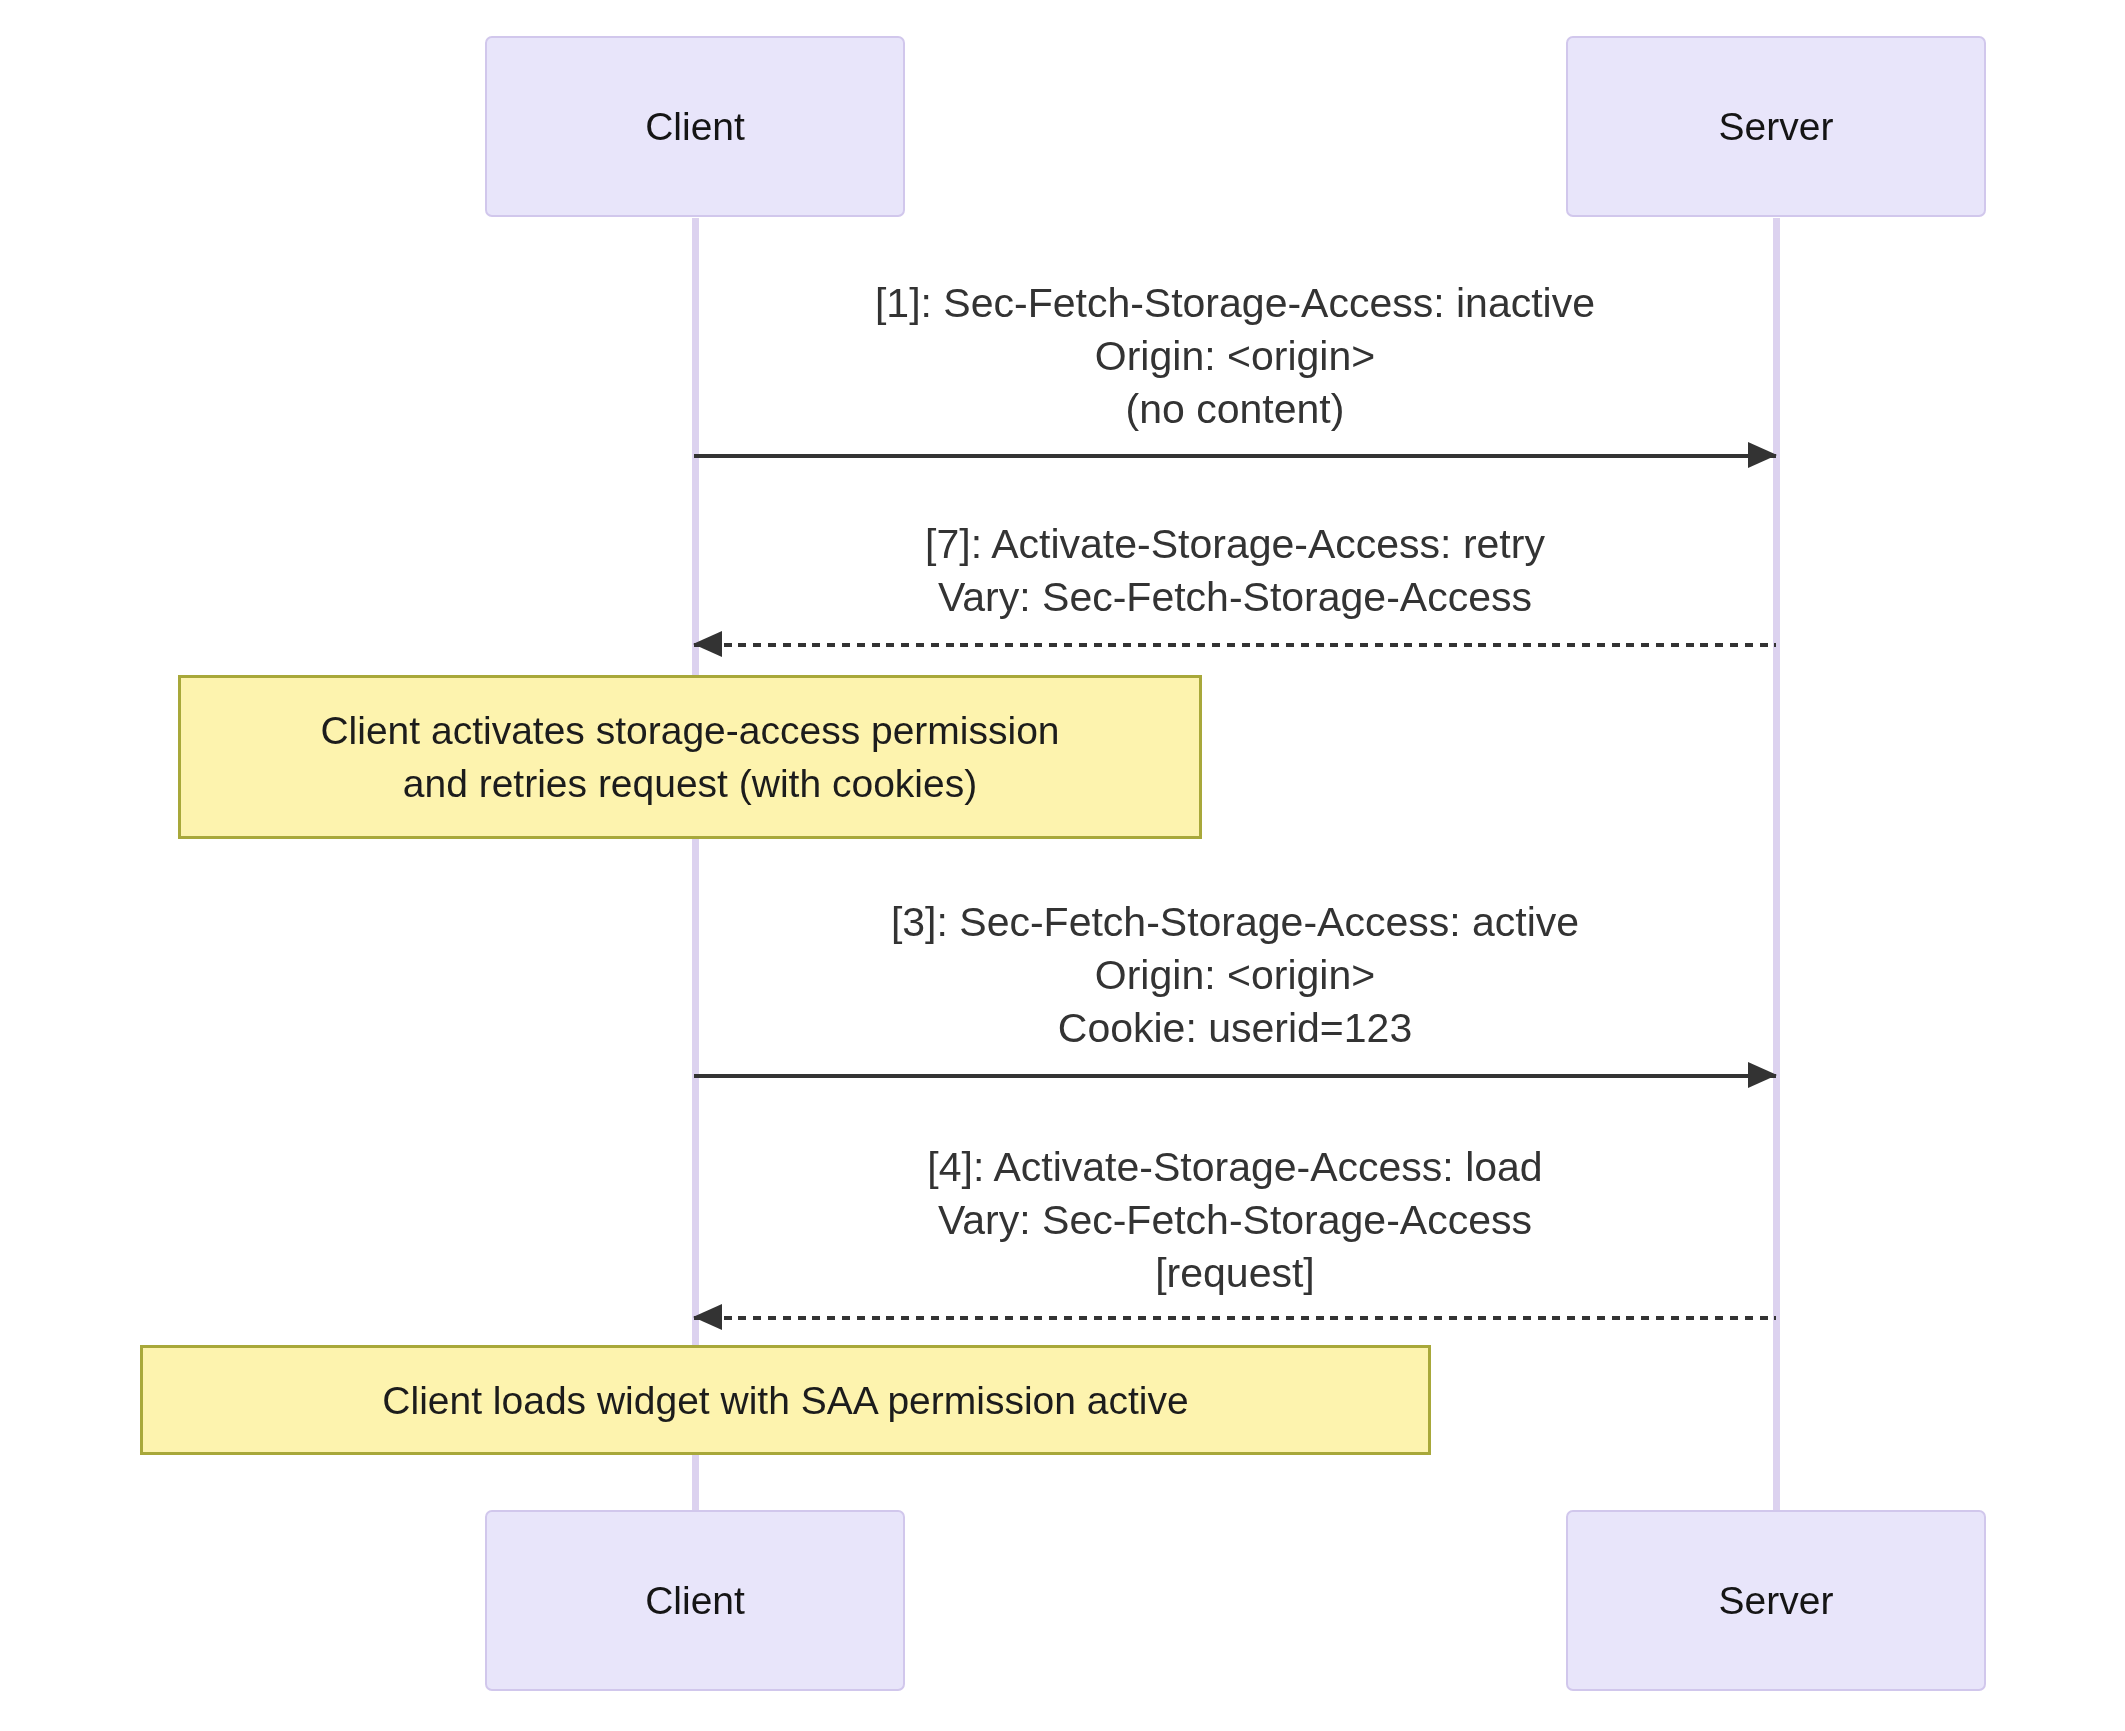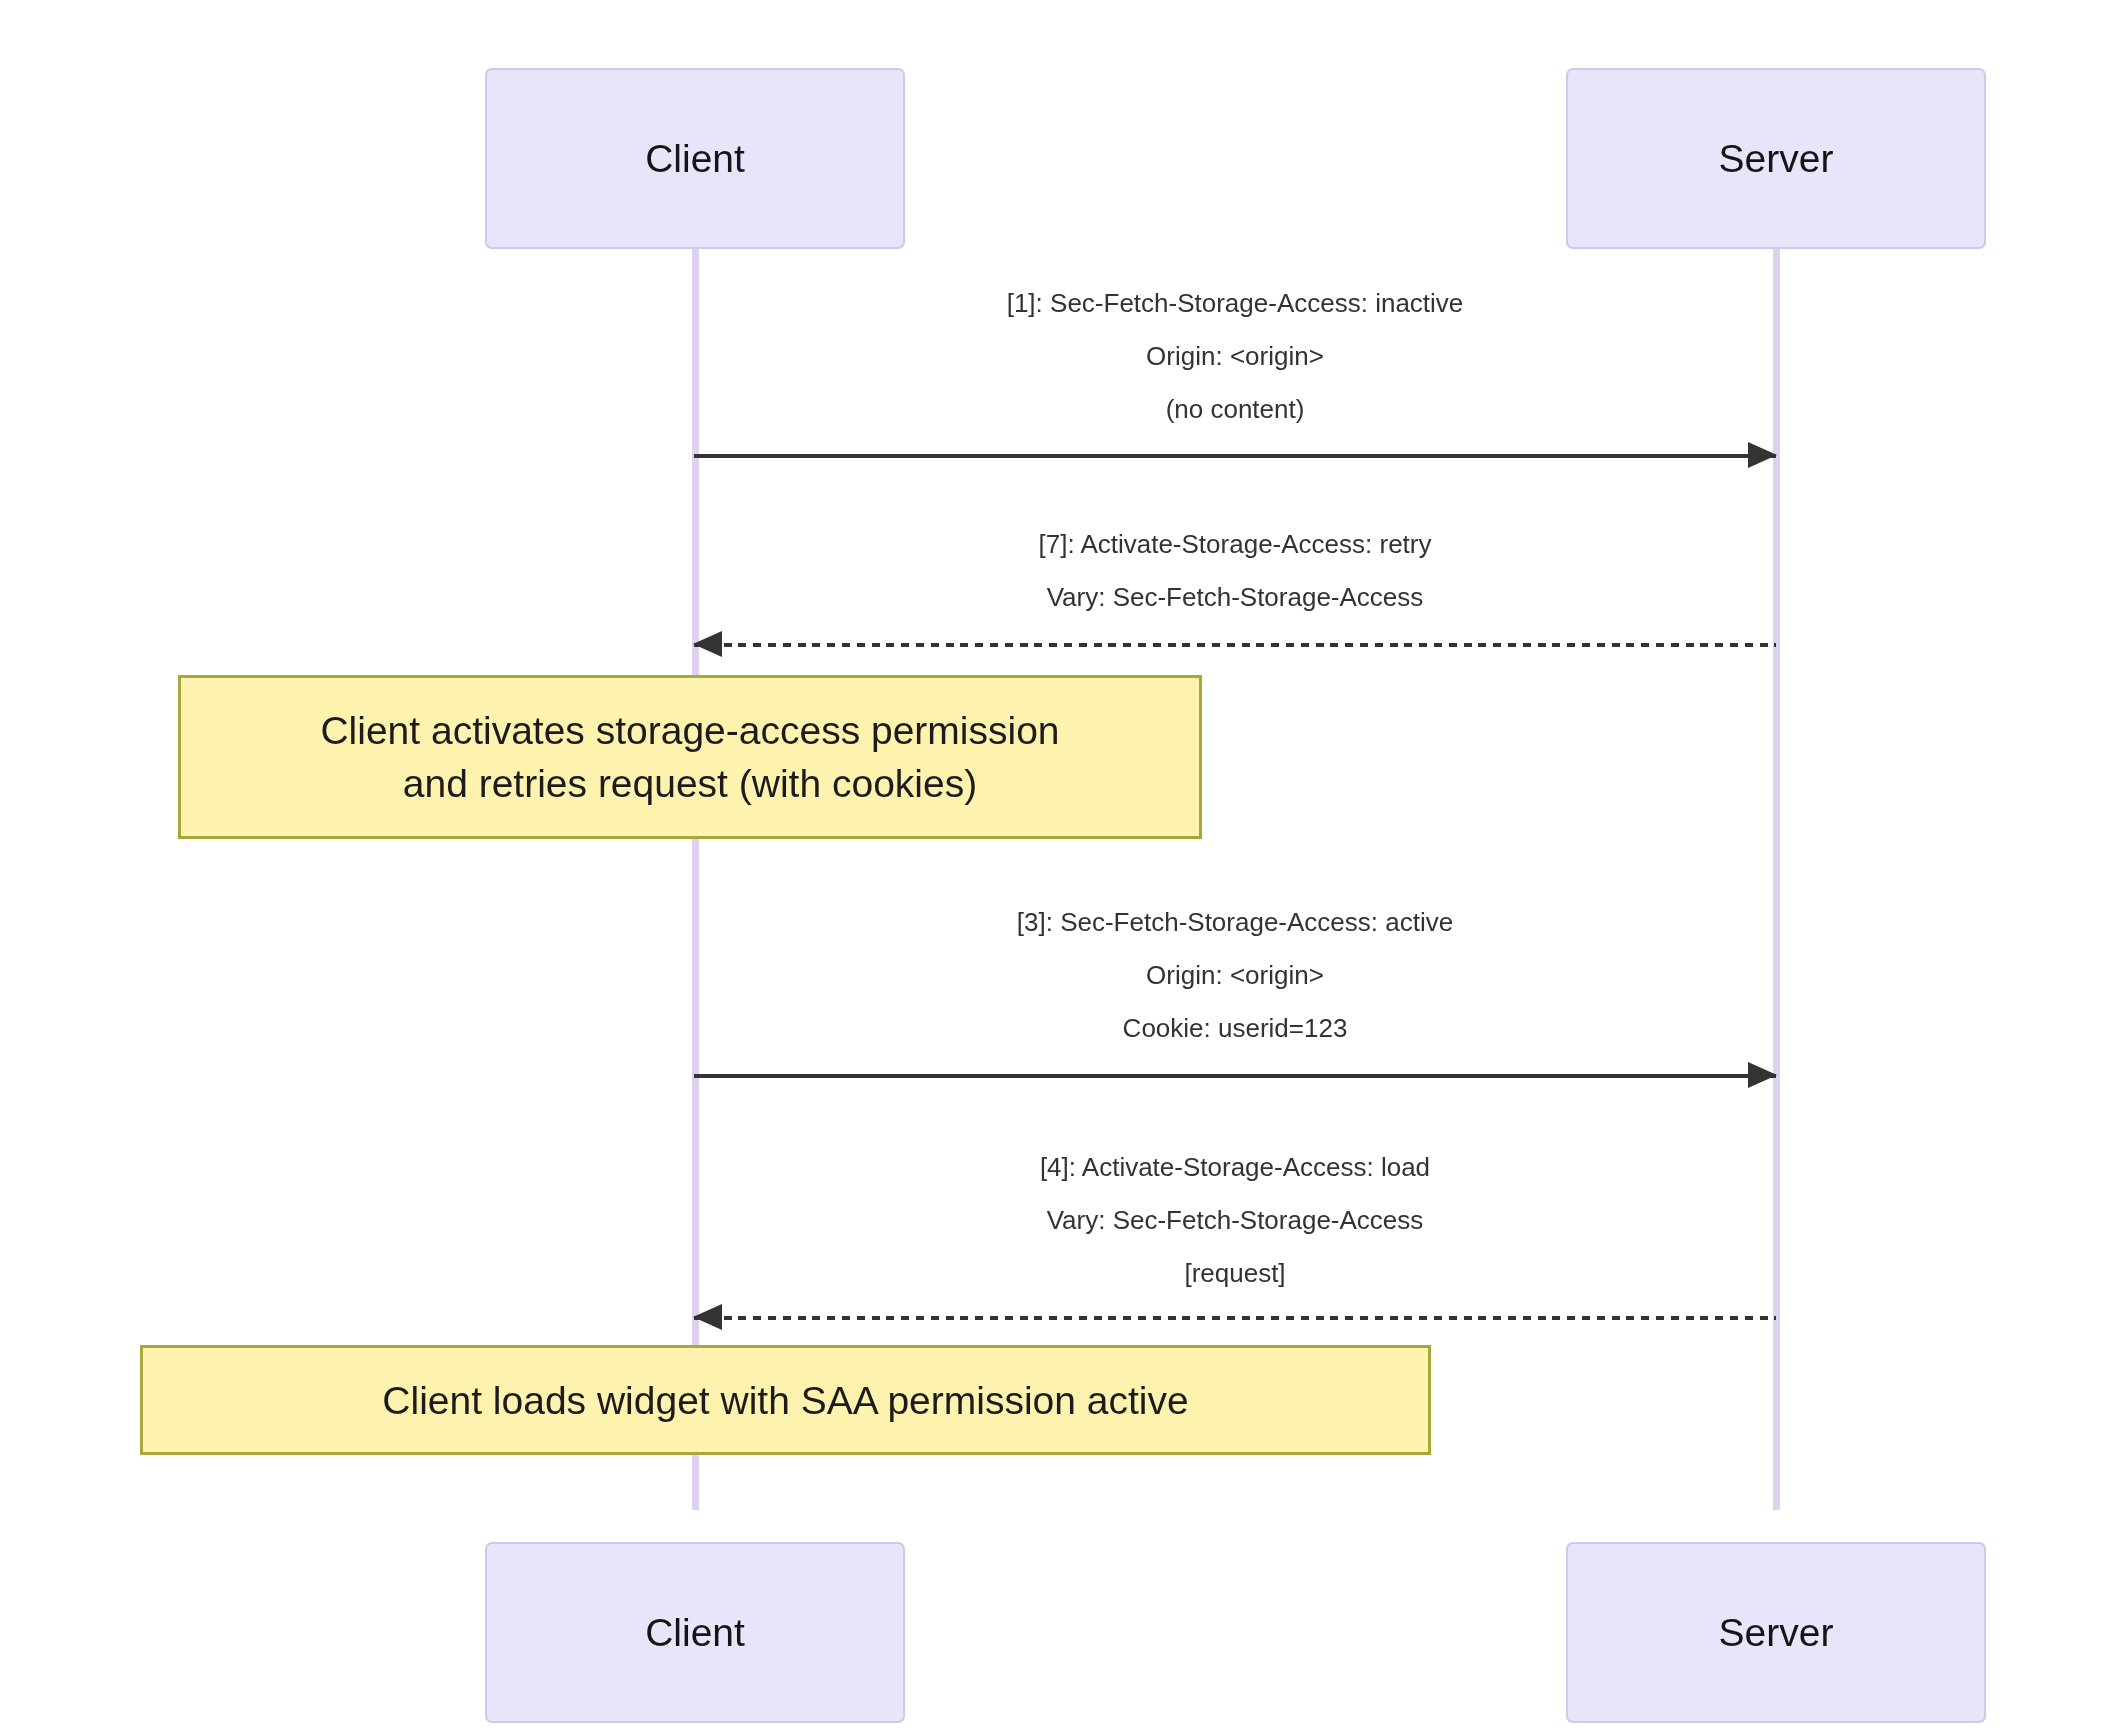--- a/index.html
+++ b/index.html
@@ -16,27 +16,27 @@
     background:var(--lifeline,#dcd2ef);
   }
 
   
   .actor{
     position:absolute;width:420px;height:181px;box-sizing:border-box;
     background:var(--actor-fill,#e8e5fa);
     border:2px solid var(--actor-border,#d1c7ec);
     border-radius:6.9px;
     display:flex;align-items:center;justify-content:center;
-    font-size:39px;color:#151515;margin-top:32px;
+    font-size:39px;color:#151515;
   }
 
   
   .msg{
     position:absolute;left:693px;width:1084px;text-align:center;
-    font-size:26px;line-height:53px;color:var(--text,#333333);
+    font-size:41px;line-height:53px;color:var(--text,#333333);
     white-space:nowrap;
   }
 
   
   .arrow{position:absolute;left:694px;width:1082px;height:3.9px;}
   .arrow.solid{background:var(--arrow,#333333);}
   .arrow.dashed{
     background:repeating-linear-gradient(90deg,
       var(--arrow,#333333) 0 7.9px, transparent 7.9px 14.8px);
   }

